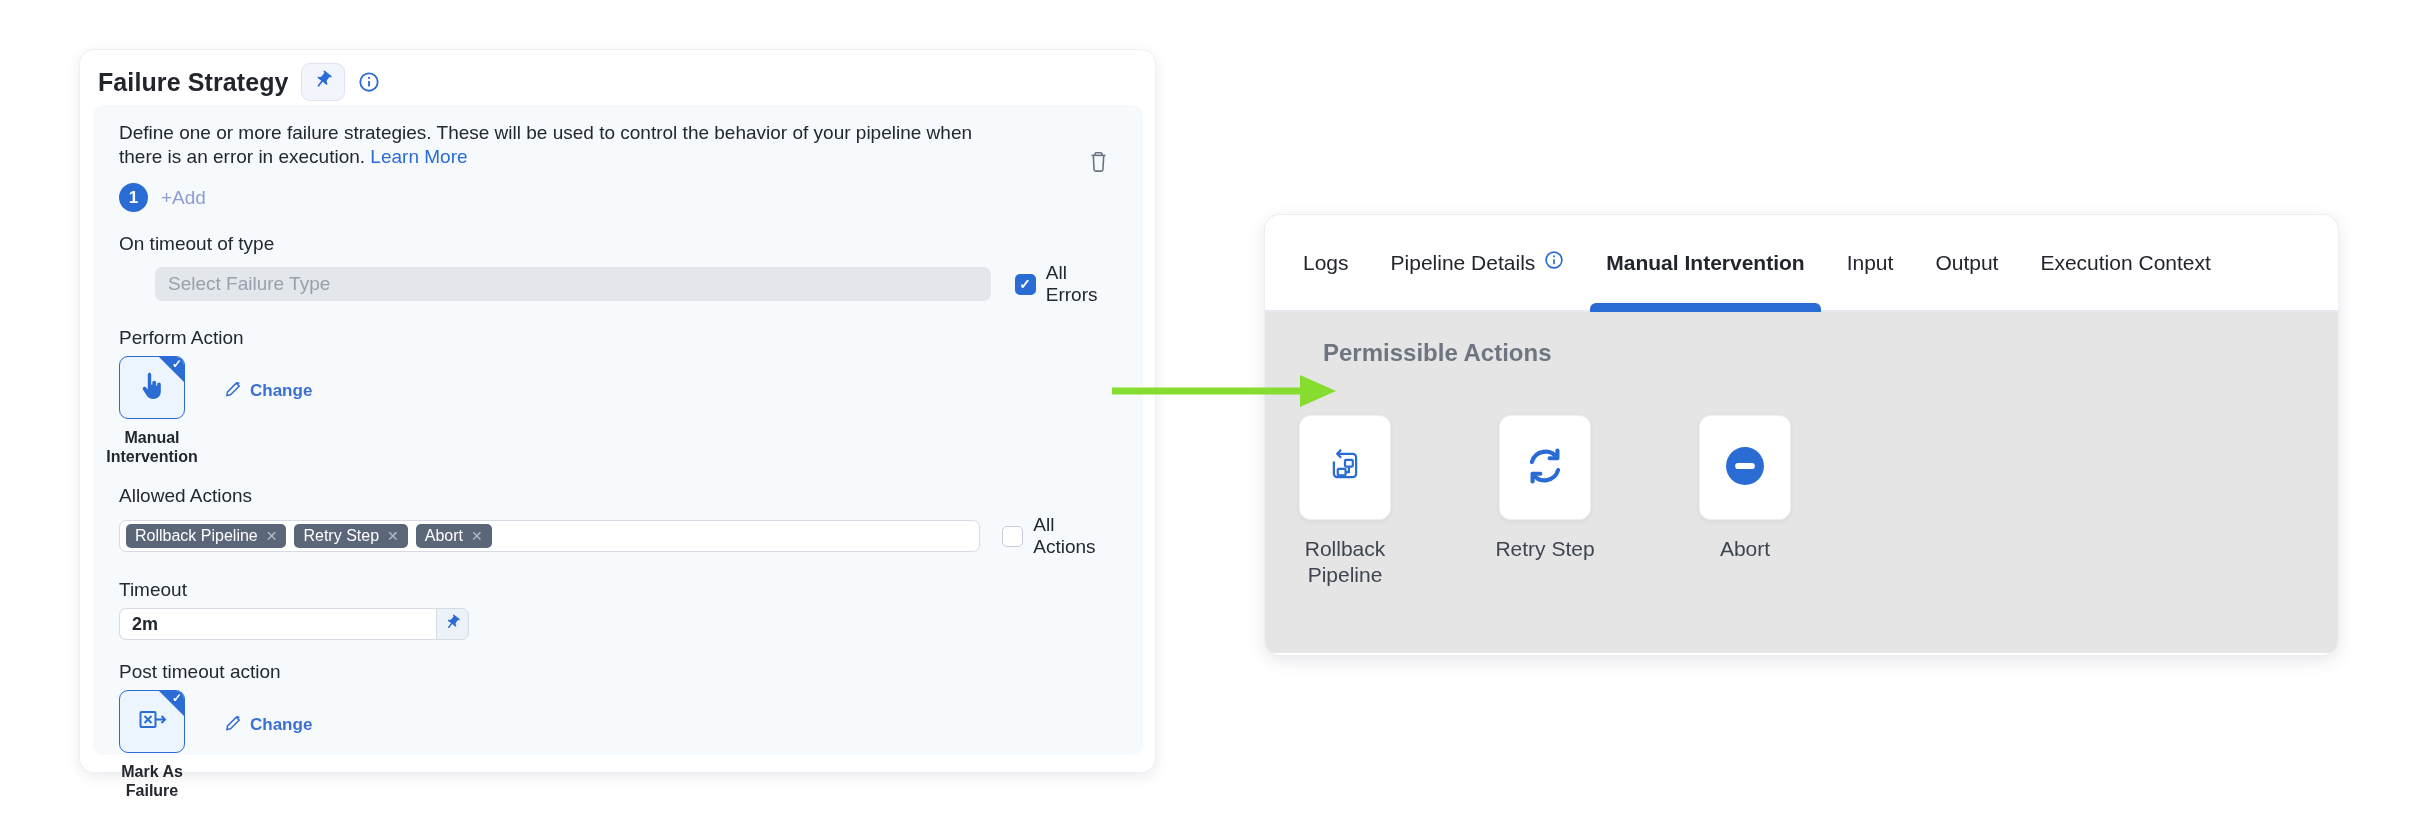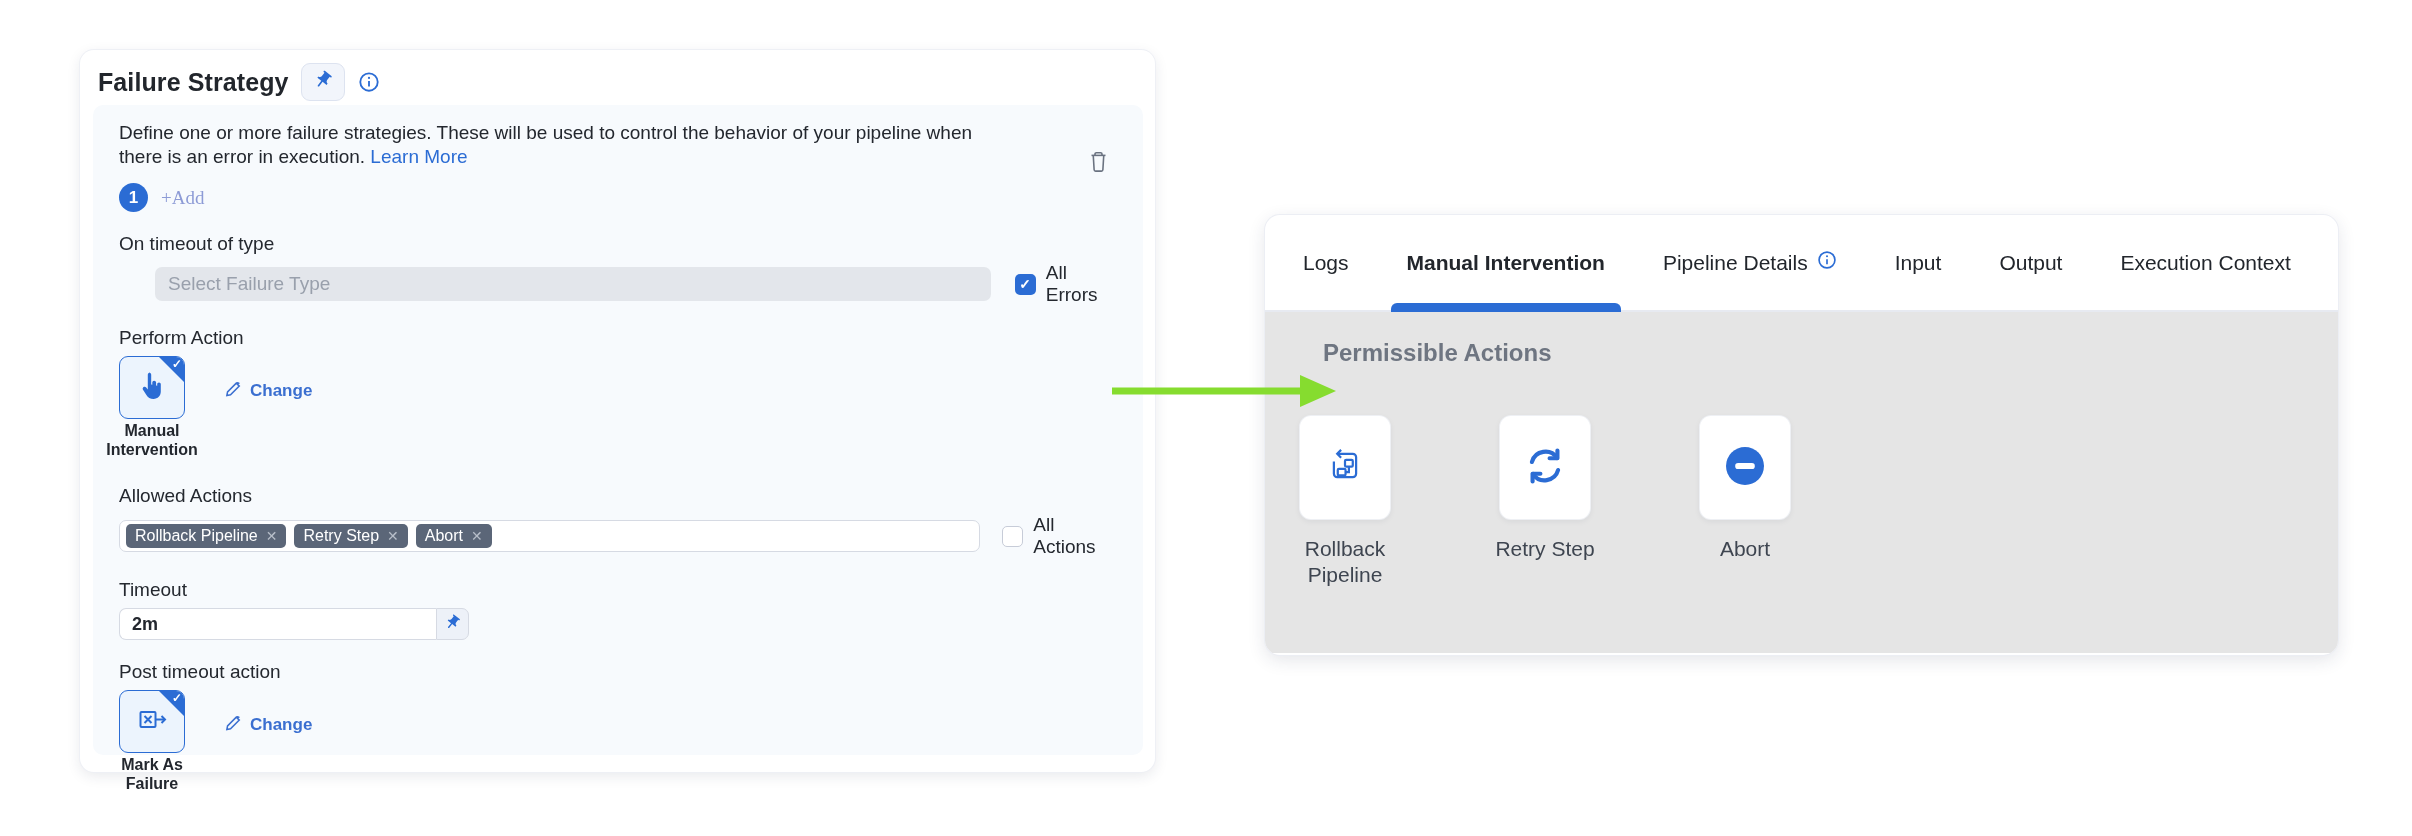--- a/index.html
+++ b/index.html
@@ -21,54 +21,54 @@
   .pin-btn svg{transform:rotate(38deg);}
   .info-btn{width:24px;height:24px;display:flex;align-items:center;justify-content:center;cursor:pointer;}
 
   .fs-inner{position:absolute;left:13px;right:12px;top:55px;bottom:17px;background:#f7fafd;border-radius:10px;padding:16px 26px;}
   .fs-desc{font-size:19px;color:#23272e;line-height:24px;max-width:860px;}
   .learn-more{color:var(--accent-blue);cursor:pointer;}
   .trash-btn{position:absolute;right:32px;top:44px;width:26px;height:28px;cursor:pointer;display:flex;align-items:center;justify-content:center;}
 
   .badge-row{display:flex;align-items:center;gap:13px;margin-top:14px;}
   .index-badge{width:29px;height:29px;border-radius:50%;background:var(--accent-blue);color:#fff;font-size:17px;font-weight:600;display:flex;align-items:center;justify-content:center;cursor:pointer;}
-  .add-btn{font-size:19px;color:var(--muted-add);cursor:pointer;background:none;border:none;font-family:Liberation Serif, serif;}
+  .add-btn{font-size:19px;color:var(--muted-add);cursor:pointer;background:none;border:none;font-family:Liberation Sans, sans-serif;}
 
   .field-label{font-size:19px;color:#24282f;margin-top:21px;margin-bottom:7px;}
   .select-row{display:flex;align-items:center;gap:24px;padding-left:36px;}
   .failure-type-input{width:890px;height:34px;background:#e3e6eb;border:none;border-radius:7px;padding:0 13px;font-size:19px;font-family:inherit;color:#494f59;}
   .failure-type-input::placeholder{color:#99a0ac;}
   .check-wrap{display:flex;align-items:center;gap:10px;cursor:pointer;}
   .checkbox{width:21px;height:21px;border-radius:5px;display:flex;align-items:center;justify-content:center;flex:none;}
   .checkbox.checked{background:var(--accent-blue);color:#fff;font-size:14px;font-weight:700;}
   .checkbox.unchecked{background:#fff;border:1.5px solid #c7ccd8;}
   .check-label{font-size:19px;color:#24282f;}
 
   .tile-row{display:flex;align-items:flex-start;}
   .tile-group{width:66px;position:relative;height:108px;}
   .action-tile{width:66px;height:63px;background:#ecf4fd;border:1.6px solid var(--accent-blue);border-radius:9px;position:relative;overflow:hidden;display:flex;align-items:center;justify-content:center;cursor:pointer;}
   .tile-corner{position:absolute;top:0;right:0;width:0;height:0;border-top:25px solid var(--accent-blue);border-left:25px solid transparent;}
   .tile-check{position:absolute;top:0px;right:2px;color:#fff;font-size:12px;font-weight:700;}
-  .tile-caption{position:absolute;top:65px;left:50%;transform:translateX(-50%);width:140px;text-align:center;font-size:16px;line-height:19px;font-weight:600;color:#23272e;}
+  .tile-caption{position:absolute;top:72px;left:50%;transform:translateX(-50%);width:140px;text-align:center;font-size:16px;line-height:19px;font-weight:600;color:#23272e;}
   .change-btn{display:flex;align-items:center;gap:8px;margin:24px 0 0 40px;background:none;border:none;cursor:pointer;color:var(--link-blue);font-size:17px;font-weight:700;font-family:inherit;}
 
   .tags-row{display:flex;align-items:center;gap:22px;}
   .tags-input{width:890px;height:32px;background:#fff;border:1px solid #d6dae3;border-radius:7px;display:flex;align-items:center;gap:8px;padding:0 6px;cursor:text;}
   .tag{background:var(--tag-bg);color:#fff;font-size:16px;border-radius:5px;padding:3px 9px;display:flex;align-items:center;gap:8px;}
   .tag-x{color:#b7bec9;font-size:14px;cursor:pointer;}
 
   .timeout-group{display:flex;width:350px;height:32px;}
   .timeout-input{flex:1;border:1px solid #d6dae3;border-right:none;border-radius:7px 0 0 7px;background:#fff;padding:0 12px;font-size:18px;font-weight:600;color:#23272e;font-family:inherit;}
   .timeout-pin{width:33px;background:#edf1f8;border:1px solid #d6dae3;border-radius:0 7px 7px 0;display:flex;align-items:center;justify-content:center;cursor:pointer;}
   .timeout-pin svg{transform:rotate(38deg);}
 
   
   .detail-card{position:absolute;left:1265px;top:215px;width:1073px;height:440px;background:#fff;border-radius:15px;overflow:hidden;
     box-shadow:0 0 0 1px #eceef4,0 5px 18px rgba(30,40,70,.12);}
-  .tabbar{height:97px;display:flex;align-items:center;padding:0 22px;gap:26px;border-bottom:2px solid #e7eaf1;}
+  .tabbar{height:97px;display:flex;align-items:center;padding:0 22px;gap:10px;border-bottom:2px solid #e7eaf1;}
   .tab{position:relative;height:100%;display:flex;align-items:center;gap:9px;padding:0 16px;font-size:21px;color:#22262c;cursor:pointer;background:none;border:none;font-family:inherit;}
   .tab.active{font-weight:700;}
   .tab.active::after{content:"";position:absolute;left:0;right:0;bottom:-2px;height:9px;background:var(--accent-blue);border-radius:6px 6px 0 0;}
   .detail-content{position:relative;background:#e5e5e5;height:341px;}
   .perm-title{position:absolute;left:58px;top:27px;font-size:24px;color:#6e7581;}
   .actions-row{position:absolute;left:35px;top:104px;display:flex;gap:110px;}
   .action-col{width:90px;display:flex;flex-direction:column;align-items:center;cursor:pointer;}
   .action-card{width:90px;height:103px;background:#fff;border-radius:11px;box-shadow:0 0 0 1px #eef0f4,0 2px 6px rgba(30,40,70,.08);display:flex;align-items:center;justify-content:center;}
   .action-label{margin-top:17px;width:150px;text-align:center;font-size:21px;line-height:26px;font-weight:500;color:#3e4550;}
 
@@ -217,33 +217,33 @@
       </button>
     </div>
   </div>
 </section>
 
 <section class="detail-card">
   <nav class="tabbar">
     <button class="tab">
         <span>Logs</span>
       </button>
-    <button class="tab active">
-        <span>Manual Intervention</span>
-      </button>
     <button class="tab">
       <span>Pipeline Details</span>
       <span>
         <svg width="20" height="20" viewBox="0 0 24 24" fill="none" stroke="#2b6cd4" stroke-width="2">
             <circle cx="12" cy="12" r="9.5"></circle>
             <line x1="12" y1="11" x2="12" y2="17"></line>
             <circle cx="12" cy="7.5" r="1.2" fill="#2b6cd4" stroke="none"></circle>
           </svg>
       </span>
     </button>
+    <button class="tab active">
+        <span>Manual Intervention</span>
+      </button>
     <button class="tab">
         <span>Input</span>
       </button>
     <button class="tab">
         <span>Output</span>
       </button>
     <button class="tab">
         <span>Execution Context</span>
       </button>
   </nav>

